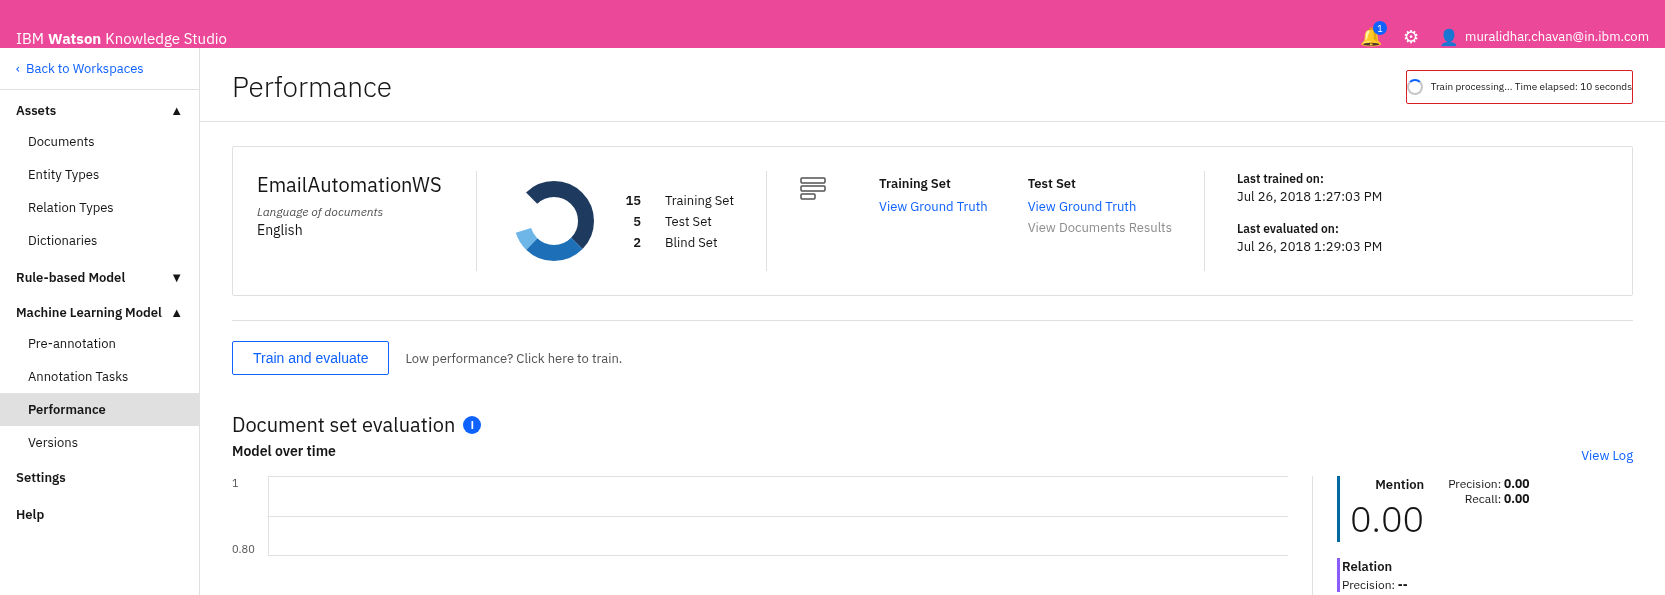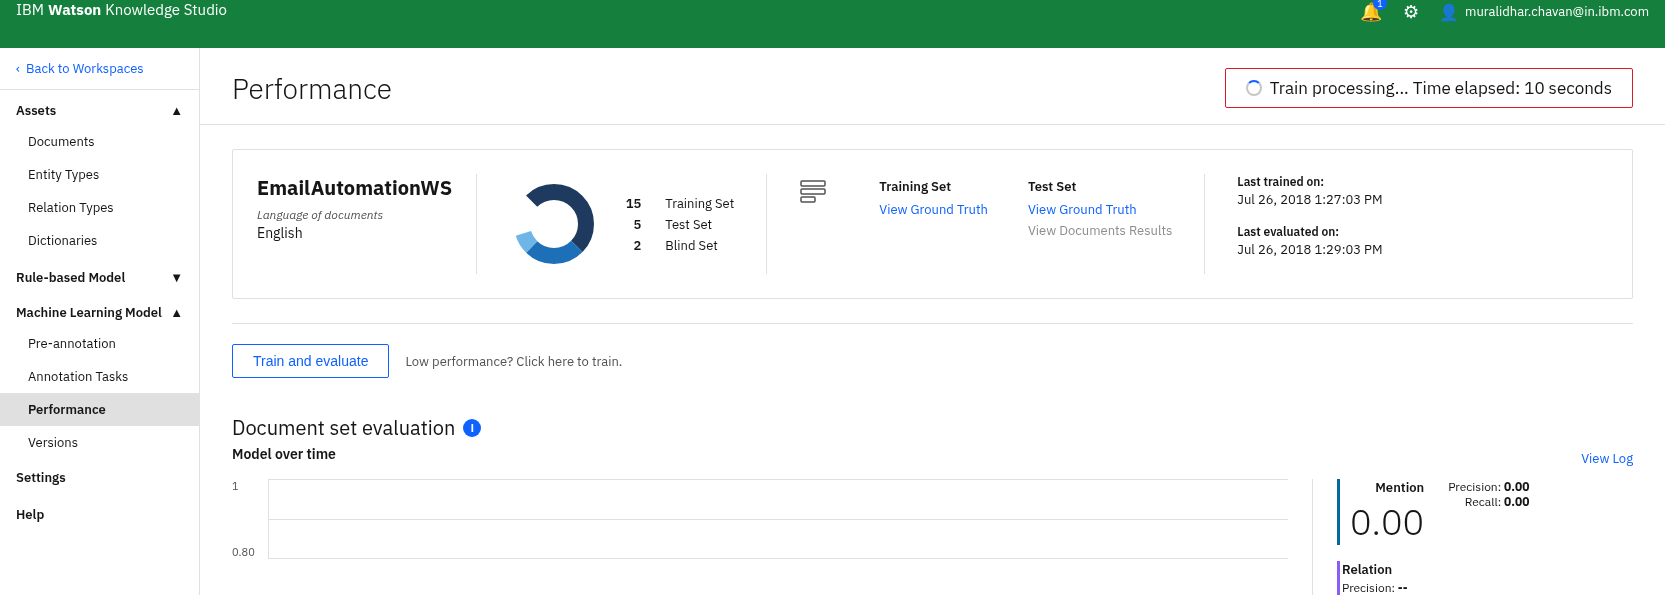--- a/index.html
+++ b/index.html
@@ -1,24 +1,24 @@
 <!DOCTYPE html>
 <html><head>
   <meta charset="utf-8">
   <style>
     * { box-sizing: border-box; margin: 0; padding: 0; }
     body { font-family: 'IBM Plex Sans', Arial, sans-serif; font-size: 14px; color: #161616; background: #f4f4f4; }
 
     
     .topnav {
-      background: #15803d;
+      background: #ec4899;
       color: #fff;
       height: 48px;
       display: flex;
-      align-items: flex-start;
+      align-items: flex-end;
       padding: 0 16px;
       justify-content: space-between;
     }
     .topnav-brand { display: flex; align-items: center; gap: 4px; font-size: 15px; }
     .topnav-brand .ibm { font-weight: 400; }
     .topnav-brand .watson { font-weight: 700; }
     .topnav-right { display: flex; align-items: center; gap: 20px; color: #fff; font-size: 13px; }
     .topnav-right .icon { font-size: 18px; cursor: pointer; position: relative; }
     .badge { background: #0f62fe; border-radius: 50%; width: 14px; height: 14px; font-size: 9px; display: flex; align-items: center; justify-content: center; position: absolute; top: -4px; right: -4px; }
 
@@ -89,25 +89,25 @@
       align-items: center;
       justify-content: space-between;
       padding: 20px 32px 16px;
       border-bottom: 1px solid #e0e0e0;
     }
     .page-title { font-size: 28px; font-weight: 300; color: #161616; }
 
     .train-status-badge {
       border: 1.5px solid #da1e28;
       border-radius: 2px;
-      padding: 8px 20px;
+      padding: 8px 0;
       display: flex;
       align-items: center;
       gap: 8px;
-      font-size: 17px;
+      font-size: 10px;
       color: #161616;
       margin-left: 8px;
     }
     .spinner {
       width: 16px; height: 16px;
       border: 2px solid #c6c6c6;
       border-top-color: #0f62fe;
       border-radius: 50%;
       animation: spin 1s linear infinite;
     }
@@ -116,21 +116,21 @@
     
     .workspace-card {
       margin: 24px 32px;
       border: 1px solid #e0e0e0;
       border-radius: 2px;
       padding: 24px;
       display: flex;
       gap: 0;
     }
     .workspace-info { min-width: 220px; padding-right: 24px; border-right: 1px solid #e0e0e0; }
-    .workspace-name { font-size: 20px; font-weight: 700; margin-bottom: 6px; }
+    .workspace-name { font-size: 20px; font-weight: 400; margin-bottom: 6px; }
     .workspace-lang-label { font-size: 12px; color: #525252; margin-bottom: 2px; font-style: italic; }
     .workspace-lang { font-size: 14px; }
 
     .donut-section { display: flex; align-items: center; gap: 24px; padding: 0 32px; border-right: 1px solid #e0e0e0; }
     .donut-legend { display: flex; flex-direction: column; gap: 4px; font-size: 13px; }
     .donut-legend-item { display: flex; align-items: flex-start; gap: 24px; }
     .donut-legend-num { font-weight: 600; min-width: 18px; text-align: right; }
 
     .sets-section { display: flex; gap: 40px; padding: 0 32px; border-right: 1px solid #e0e0e0; align-items: flex-start; padding-top: 4px; }
     .sets-header { font-size: 13px; font-weight: 600; margin-bottom: 6px; }

